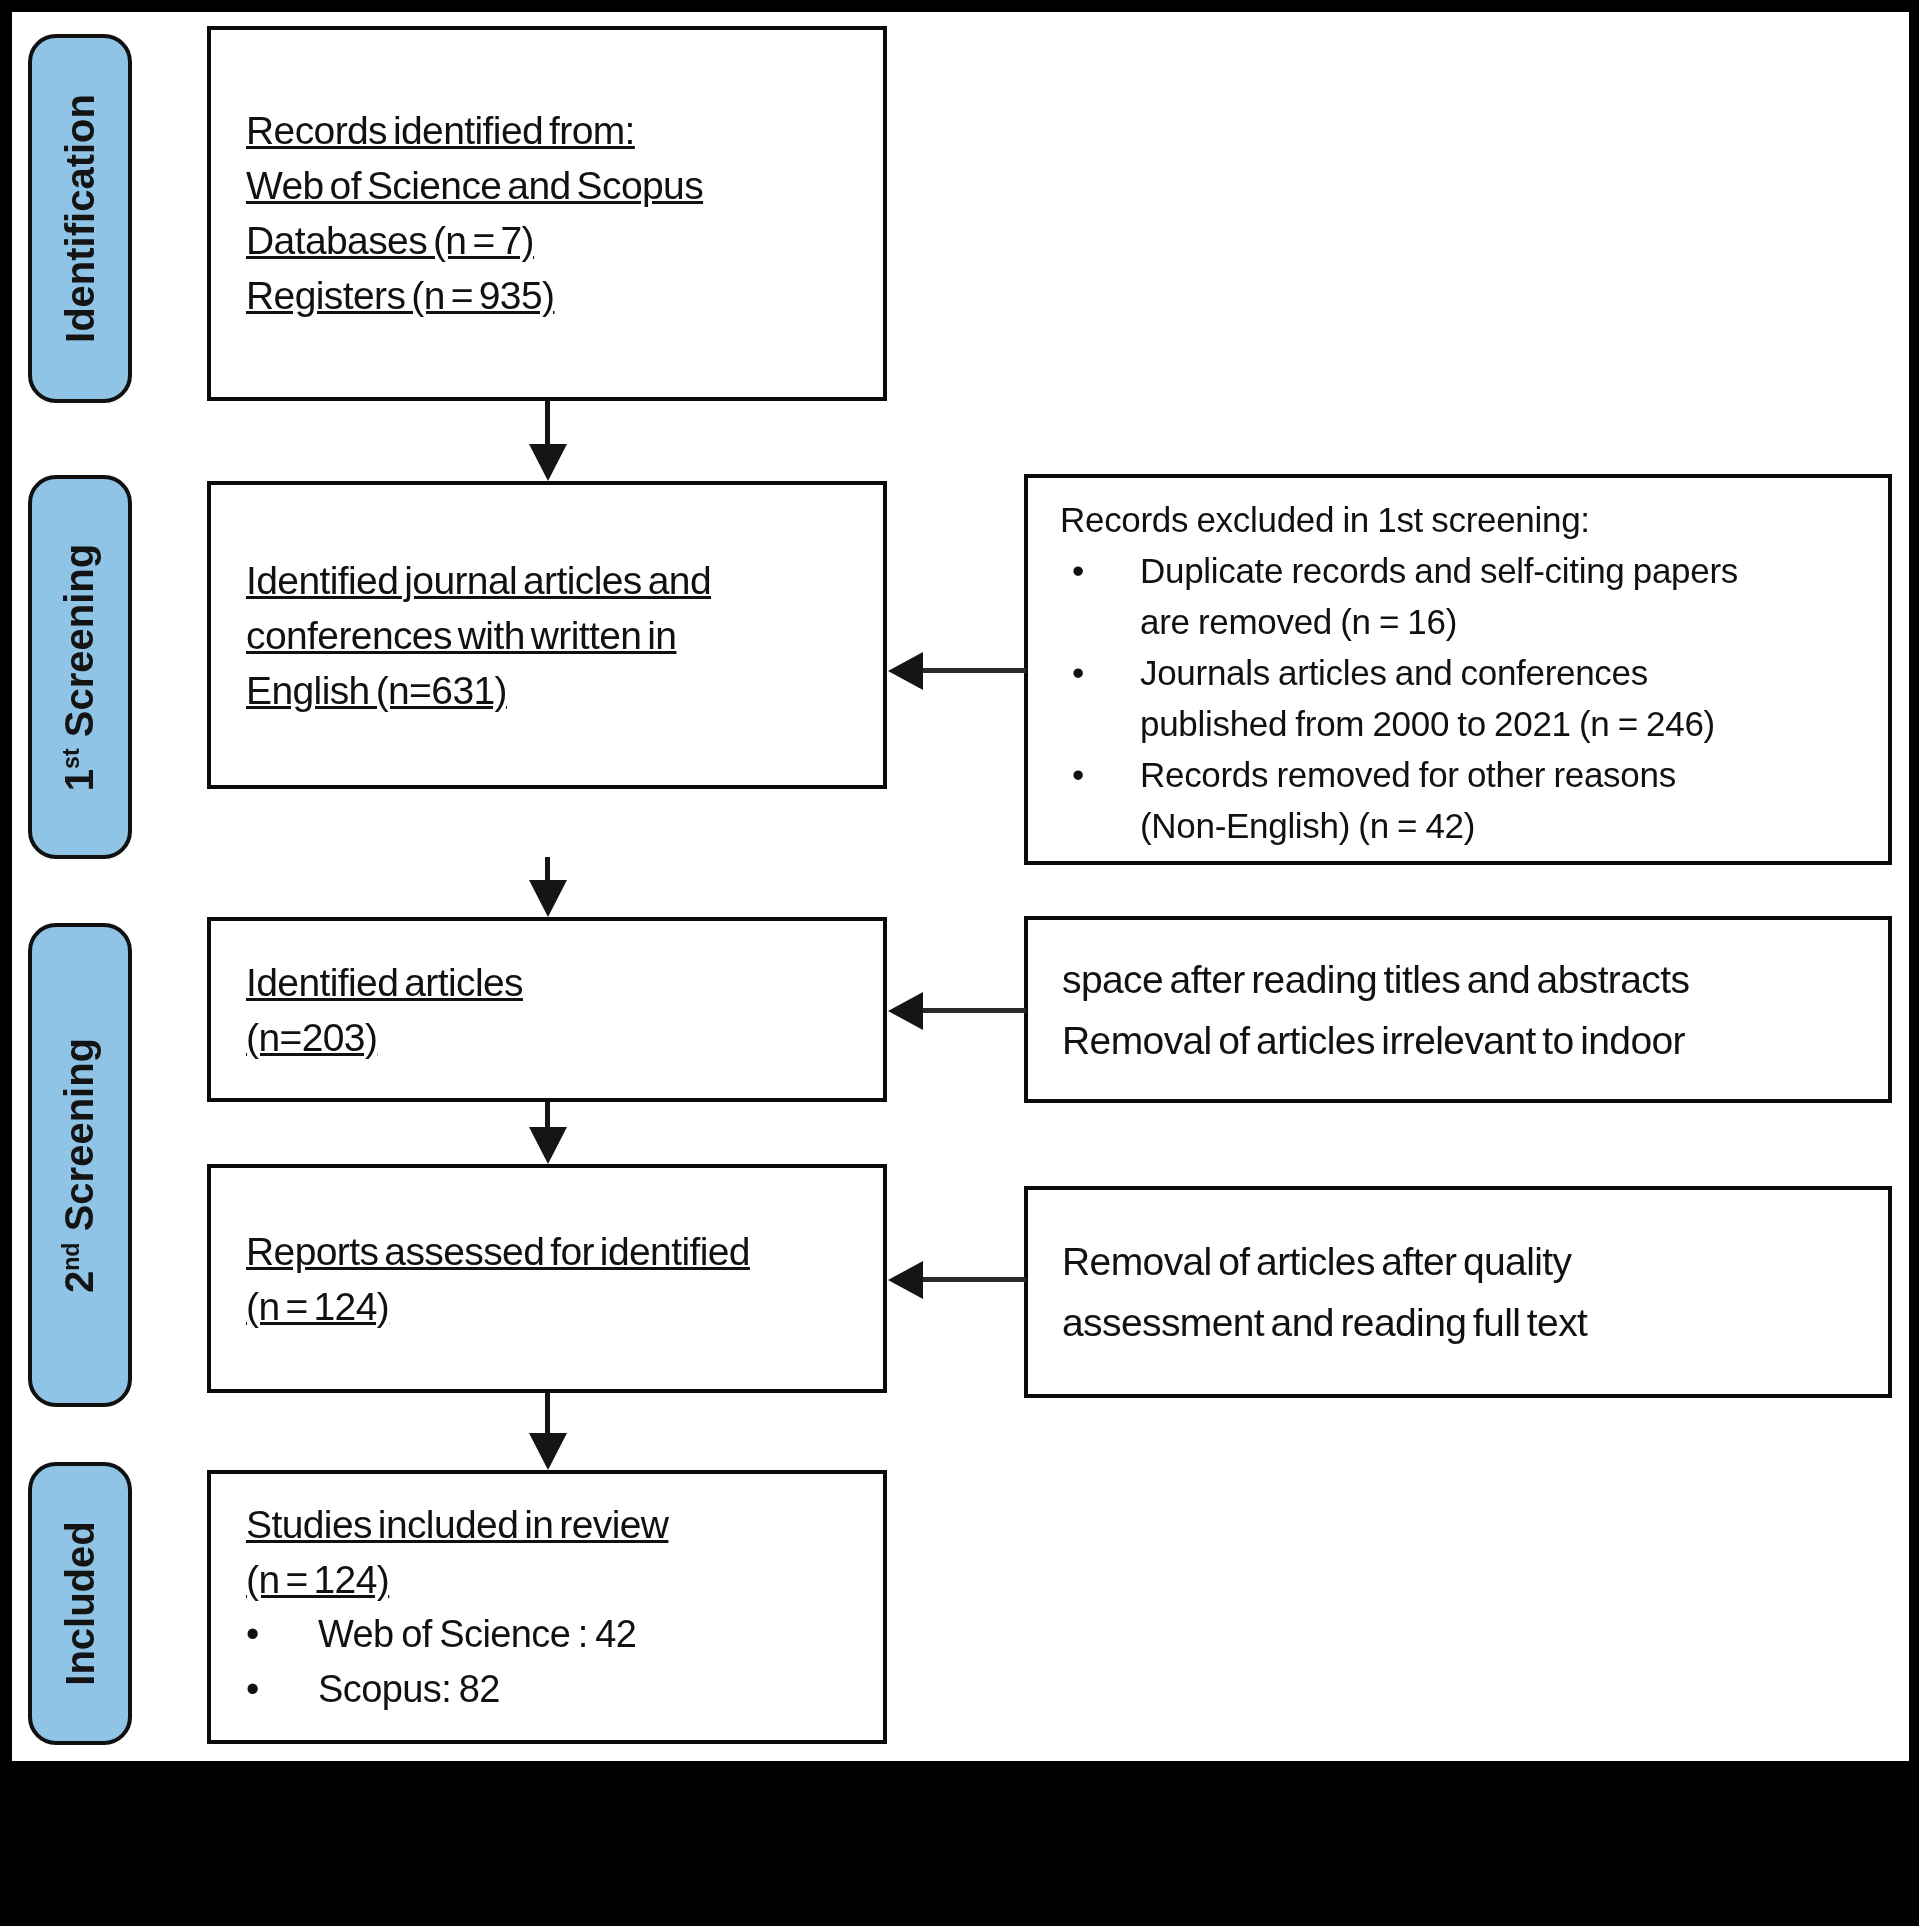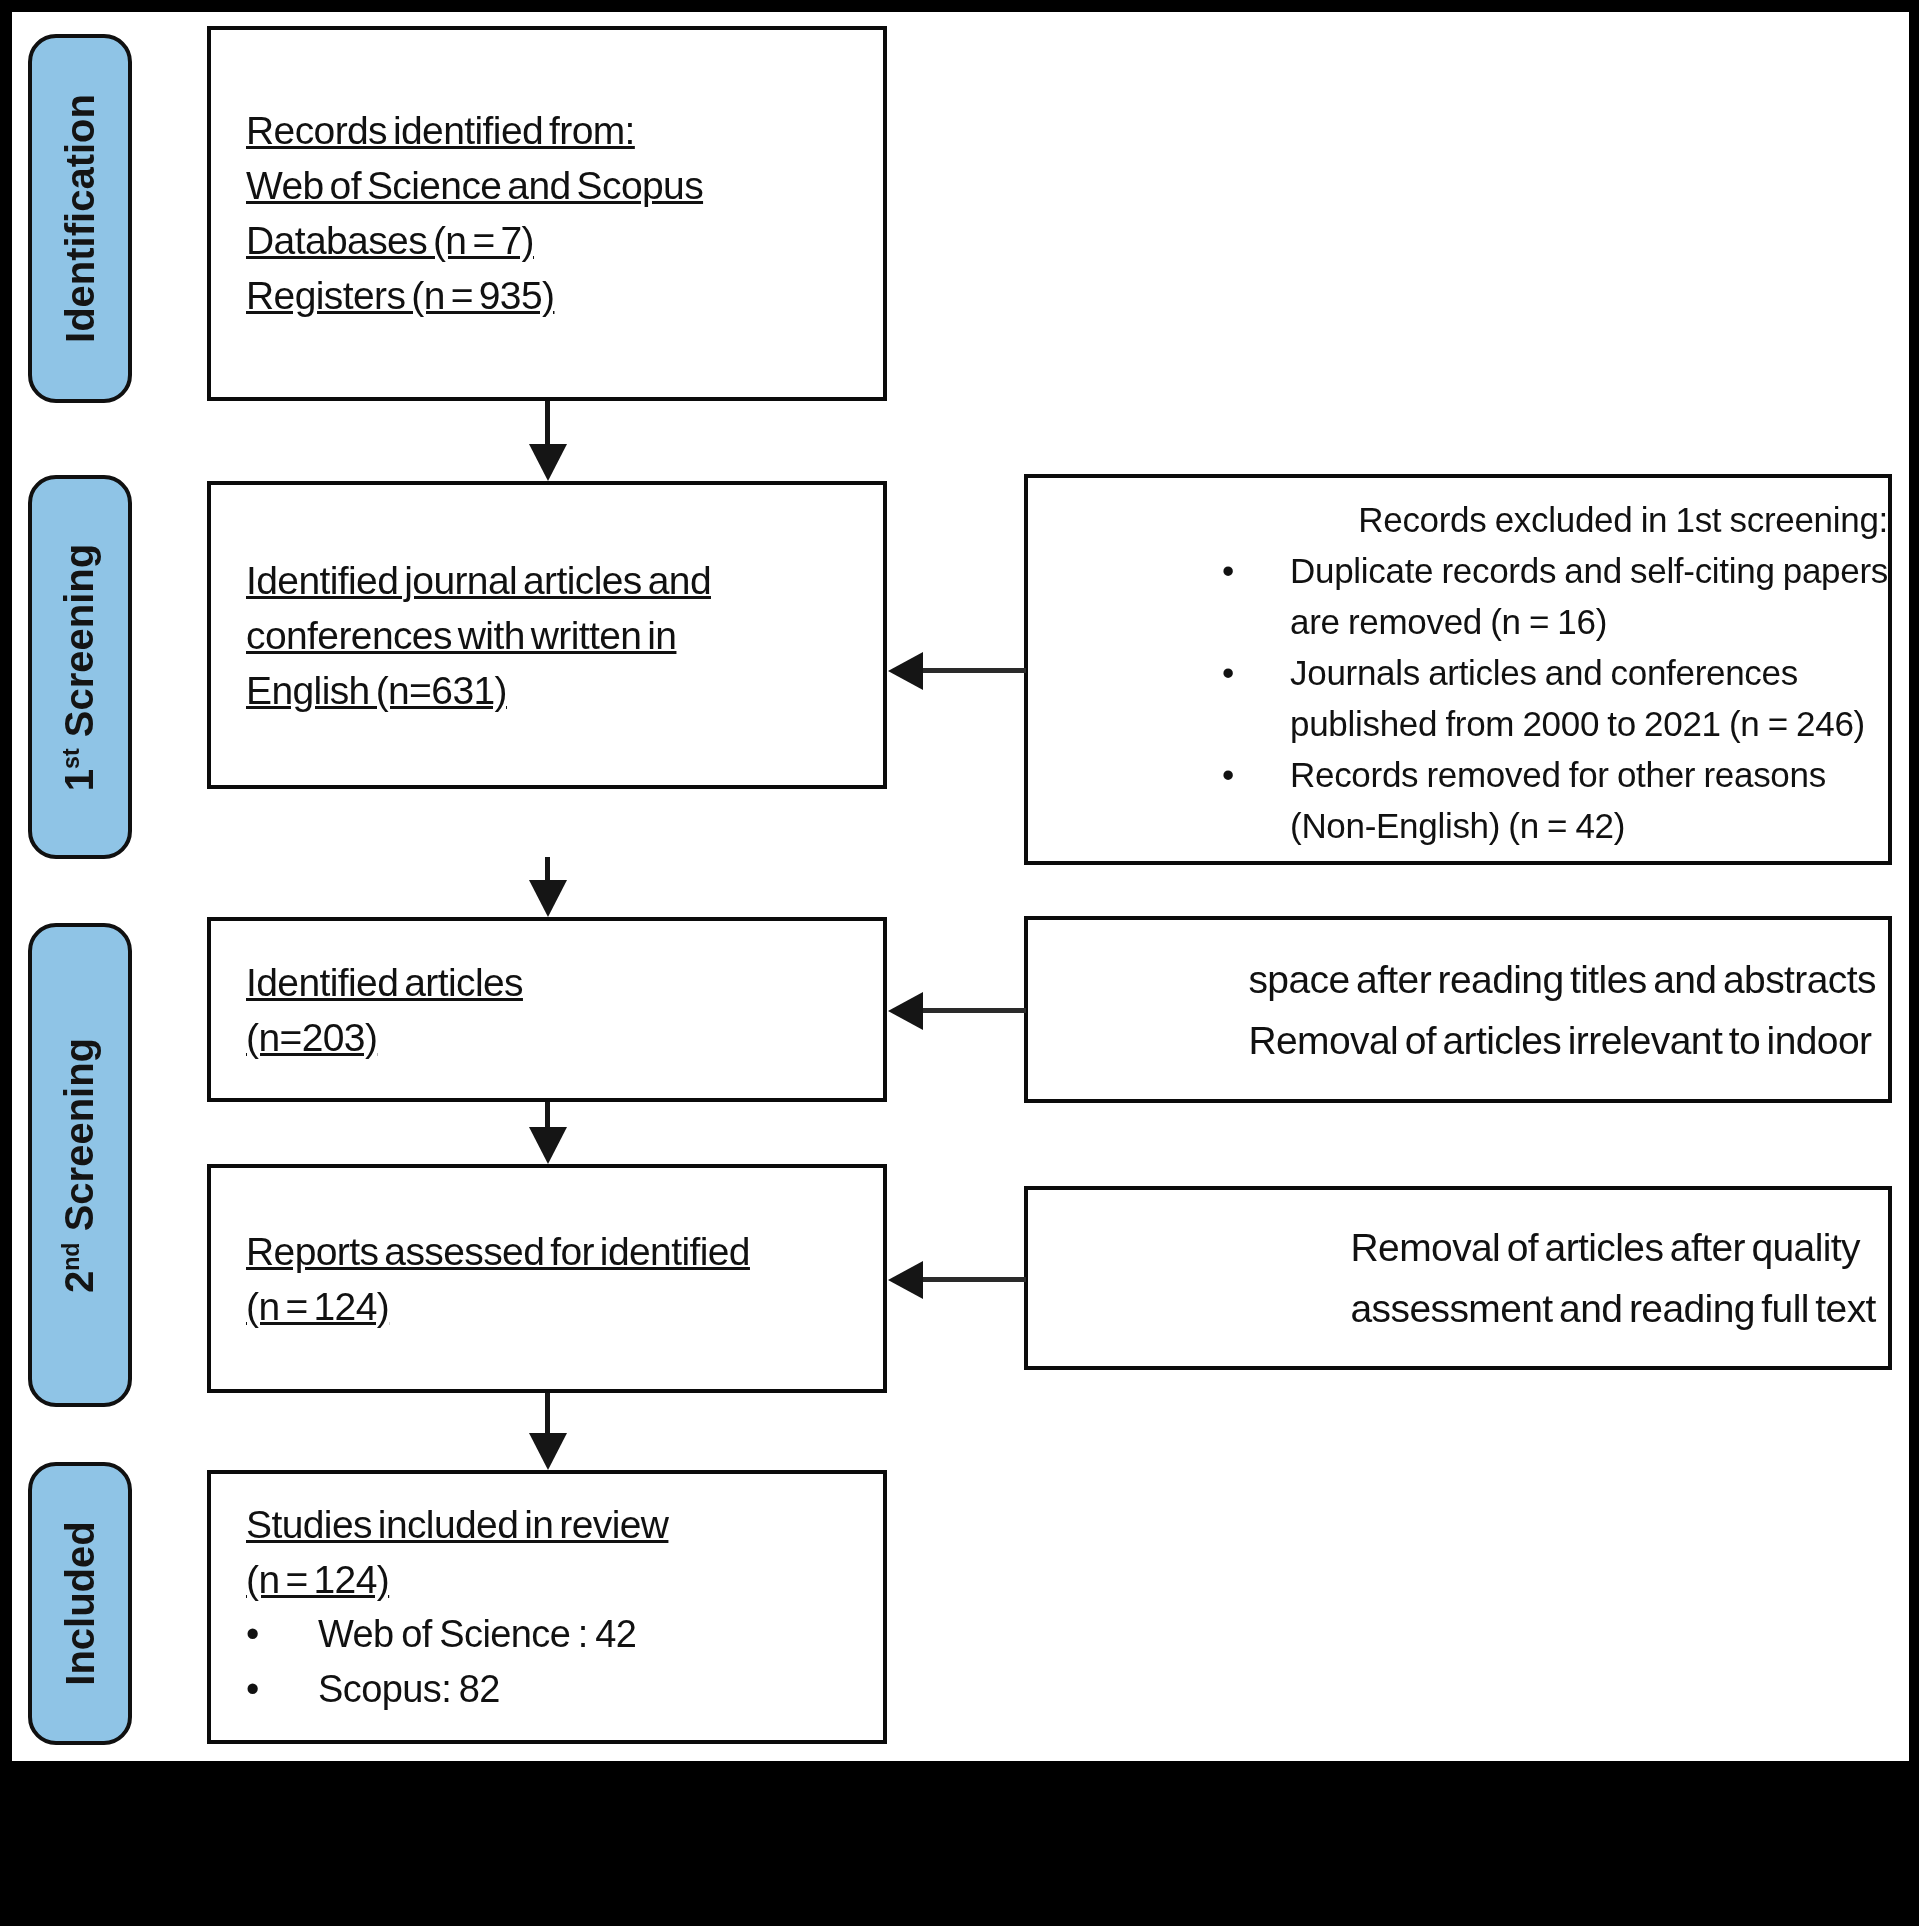--- a/index.html
+++ b/index.html
@@ -79,21 +79,20 @@
   .sbox {
     position: absolute;
     left: 1024px;
     width: 868px;
     background: #fff;
     border: 4.3px solid #0b0b0b;
     box-sizing: border-box;
     display: flex;
     flex-direction: column;
     justify-content: center;
-    align-items: flex-end;
   }
   .sbox.toplist { justify-content: flex-start; padding-top: 16px; }
   .stitle {
     padding-left: 32px;
     font-size: 35px;
     line-height: 51px;
     letter-spacing: -0.3px;
     word-spacing: -1.2px;
     white-space: nowrap;
   }
@@ -266,21 +265,21 @@
     </ul>
   </div>
 
   <div class="sbox" style="top:916px;height:187px">
     <div class="stext">
       <div class="line">space after reading titles and abstracts</div>
       <div class="line">Removal of articles irrelevant to indoor</div>
     </div>
   </div>
 
-  <div class="sbox" style="top:1186px;height:184px">
+  <div class="sbox" style="top:1186px;height:212px">
     <div class="stext">
       <div class="line">Removal of articles after quality</div>
       <div class="line">assessment and reading full text</div>
     </div>
   </div>
 
   <div class="varrow" style="top:401px;height:80px"></div>
   <div class="varrow" style="top:857px;height:60px"></div>
   <div class="varrow" style="top:1102px;height:62px"></div>
   <div class="varrow" style="top:1393px;height:77px"></div>

